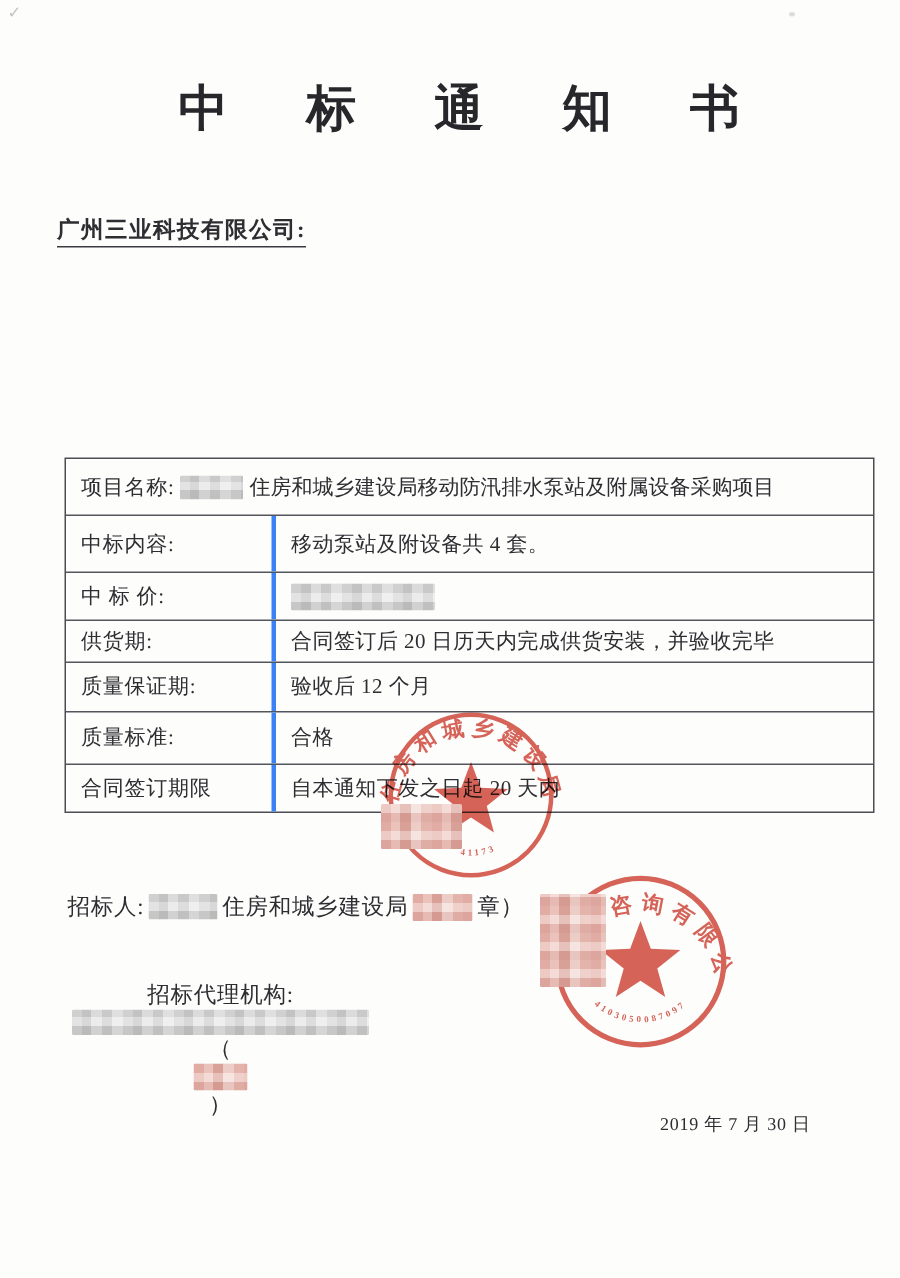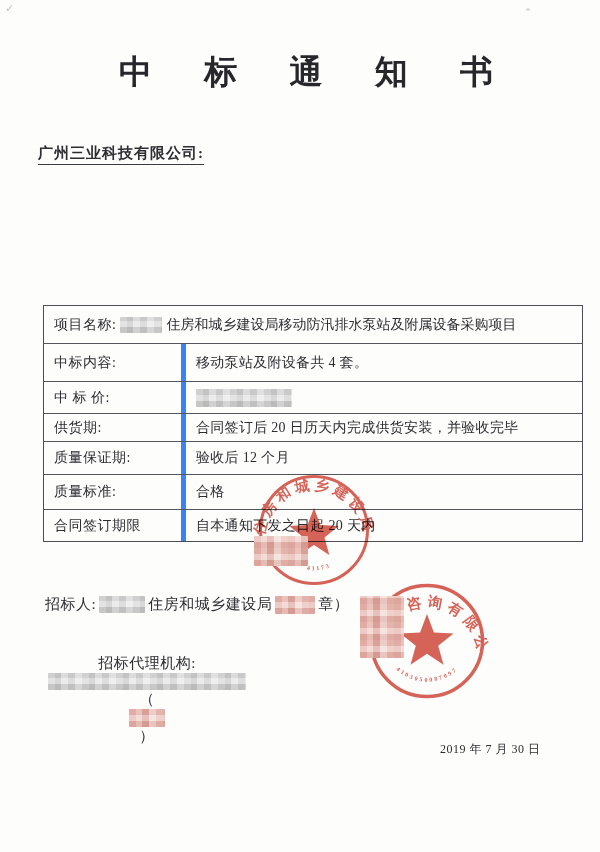--- a/index.html
+++ b/index.html
@@ -43,21 +43,21 @@
   .patch{position:absolute; z-index:7;}
   
   .tbl{
     position:absolute; left:43px; top:305px; width:540px;
     border:1.2px solid #4d4d54; box-sizing:border-box; font-size:14px; z-index:2;
     background:transparent;
   }
   .trow{display:grid; grid-template-columns:137px 1fr; border-top:1px solid #55555c;}
   .trow:first-child{border-top:none;}
   .trow .lc{padding-left:10px; display:flex; align-items:center; letter-spacing:.5px;}
-  .trow .vc{border-left:5px solid #3b82f6; padding-left:10px; display:flex; align-items:center; letter-spacing:.3px;}
+  .trow .vc{border-left:3px solid #3b82f6; padding-left:10px; display:flex; align-items:center; letter-spacing:.3px;}
   .trow.full{display:flex; align-items:center; padding-left:10px;}
   .trow.full .lc{padding-left:0;}
   .r1{height:37px}.r2{height:37px}.r3{height:31px}.r4{height:27px}.r5{height:32px}.r6{height:34px}.r7{height:31px}
   
   .sig-line{position:absolute; left:45px; font-size:15px; display:flex; align-items:center; z-index:4; letter-spacing:.5px;}
   .bidder-line{top:584px;margin-top:11px;}
   .agency-line{top:654px;flex-direction:column;}
   .sig-line .mz, .sig-line .mz-pink{margin:0 3px;}
   
   .date-line{position:absolute; top:741px; left:440px; font-size:12px; letter-spacing:.5px;}

